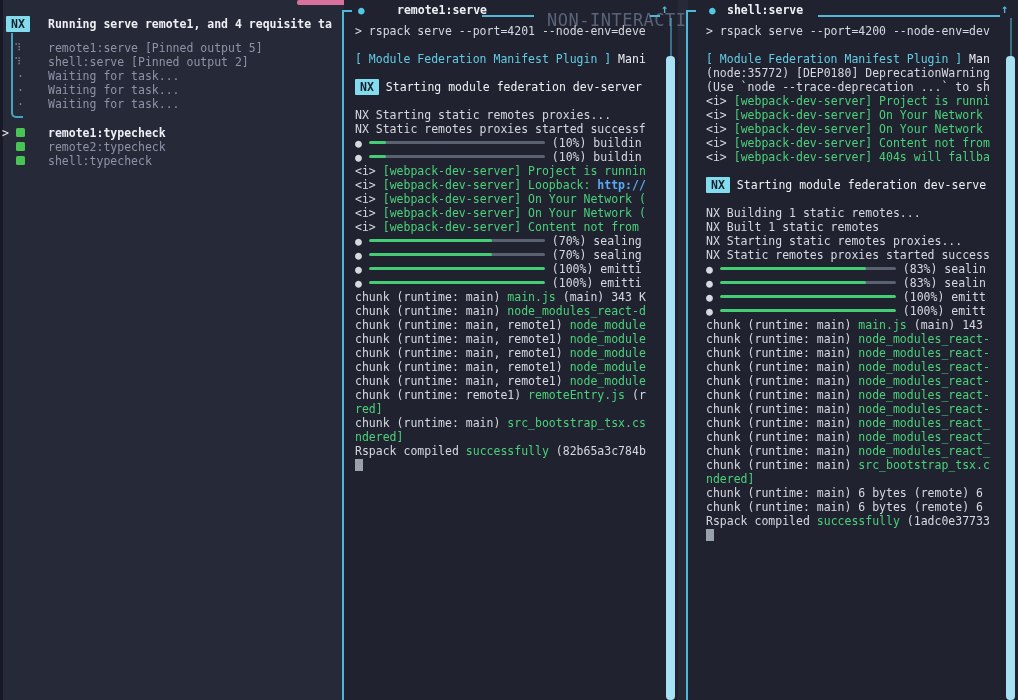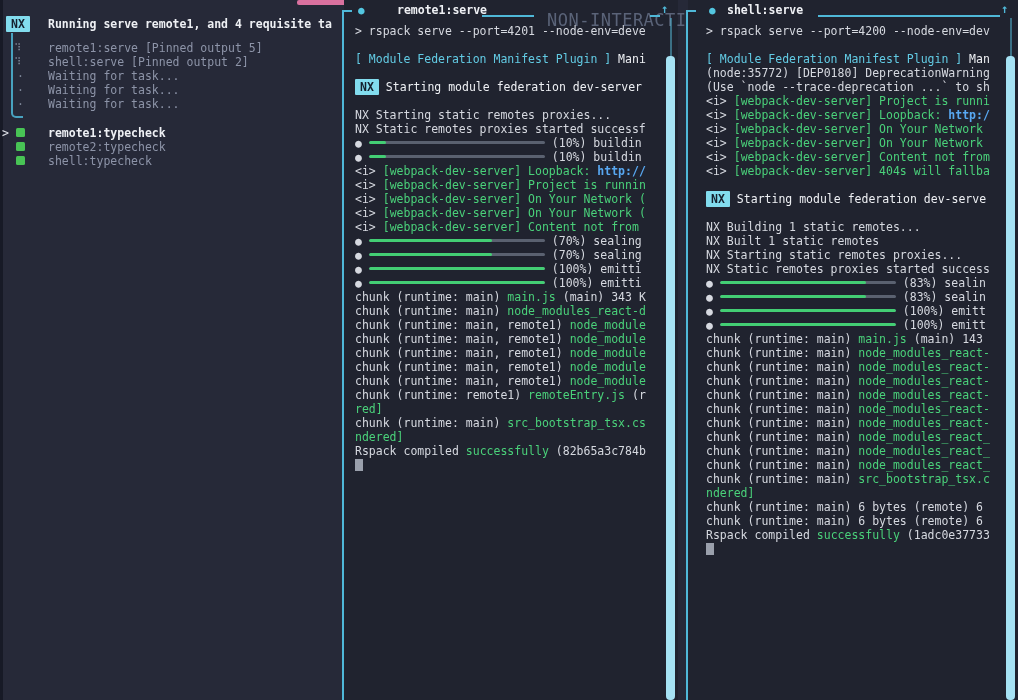--- a/index.html
+++ b/index.html
@@ -116,22 +116,22 @@
     <div class="line"><span class="s-w">&gt; rspack serve --port=4201 --node-env=deve</span></div>
     <div class="line"></div>
     <div class="line"><span class="s-cyan">[ Module Federation Manifest Plugin ]</span><span class="s-b"> Mani</span></div>
     <div class="line"></div>
     <div class="line"><span class="s-badge">NX</span><span class="s-b">Starting module federation dev-server</span></div>
     <div class="line"></div>
     <div class="line"><span class="s-w">NX Starting static remotes proxies...</span></div>
     <div class="line"><span class="s-w">NX Static remotes proxies started successf</span></div>
     <div class="line"><span class="s-w">● </span><span class="pbar"><span class="pfill" style="width: 10%;"></span></span><span class="s-w"> (10%) buildin</span></div>
     <div class="line"><span class="s-w">● </span><span class="pbar"><span class="pfill" style="width: 10%;"></span></span><span class="s-w"> (10%) buildin</span></div>
+    <div class="line"><span class="s-w">&lt;i&gt; </span><span class="s-g">[webpack-dev-server] Project is runnin</span></div>
     <div class="line"><span class="s-w">&lt;i&gt; </span><span class="s-g">[webpack-dev-server] Loopback: </span><span class="s-u">http://</span></div>
-    <div class="line"><span class="s-w">&lt;i&gt; </span><span class="s-g">[webpack-dev-server] Project is runnin</span></div>
     <div class="line"><span class="s-w">&lt;i&gt; </span><span class="s-g">[webpack-dev-server] On Your Network (</span></div>
     <div class="line"><span class="s-w">&lt;i&gt; </span><span class="s-g">[webpack-dev-server] On Your Network (</span></div>
     <div class="line"><span class="s-w">&lt;i&gt; </span><span class="s-g">[webpack-dev-server] Content not from</span></div>
     <div class="line"><span class="s-w">● </span><span class="pbar"><span class="pfill" style="width: 70%;"></span></span><span class="s-w"> (70%) sealing</span></div>
     <div class="line"><span class="s-w">● </span><span class="pbar"><span class="pfill" style="width: 70%;"></span></span><span class="s-w"> (70%) sealing</span></div>
     <div class="line"><span class="s-w">● </span><span class="pbar"><span class="pfill" style="width: 100%;"></span></span><span class="s-w"> (100%) emitti</span></div>
     <div class="line"><span class="s-w">● </span><span class="pbar"><span class="pfill" style="width: 100%;"></span></span><span class="s-w"> (100%) emitti</span></div>
     <div class="line"><span class="s-w">chunk (runtime: main) </span><span class="s-g">main.js</span><span class="s-w"> (main) 343 K</span></div>
     <div class="line"><span class="s-w">chunk (runtime: main) </span><span class="s-g">node_modules_react-d</span></div>
     <div class="line"><span class="s-w">chunk (runtime: main, remote1) </span><span class="s-g">node_module</span></div>
@@ -156,21 +156,20 @@
 <div class="abs scroll-arrow" style="left:1001px">↑</div>
 <div class="abs scroll-track" style="left:1010px"></div>
 <div class="abs scroll-thumb" style="left:1006px"></div>
 <div class="abs lines" id="right-lines" style="left:706px;width:296px">
     <div class="line"><span class="s-w">&gt; rspack serve --port=4200 --node-env=dev</span></div>
     <div class="line"></div>
     <div class="line"><span class="s-cyan">[ Module Federation Manifest Plugin ]</span><span class="s-b"> Man</span></div>
     <div class="line"><span class="s-w">(node:35772) [DEP0180] DeprecationWarning</span></div>
     <div class="line"><span class="s-w">(Use `node --trace-deprecation ...` to sh</span></div>
     <div class="line"><span class="s-w">&lt;i&gt; </span><span class="s-g">[webpack-dev-server] Project is runni</span></div>
-    <div class="line"><span class="s-w">&lt;i&gt; </span><span class="s-g">[webpack-dev-server] Loopback: </span><span class="s-u">http:/</span></div>
     <div class="line"><span class="s-w">&lt;i&gt; </span><span class="s-g">[webpack-dev-server] On Your Network</span></div>
     <div class="line"><span class="s-w">&lt;i&gt; </span><span class="s-g">[webpack-dev-server] On Your Network</span></div>
     <div class="line"><span class="s-w">&lt;i&gt; </span><span class="s-g">[webpack-dev-server] Content not from</span></div>
     <div class="line"><span class="s-w">&lt;i&gt; </span><span class="s-g">[webpack-dev-server] 404s will fallba</span></div>
     <div class="line"></div>
     <div class="line"><span class="s-badge">NX</span><span class="s-b">Starting module federation dev-serve</span></div>
     <div class="line"></div>
     <div class="line"><span class="s-w">NX Building 1 static remotes...</span></div>
     <div class="line"><span class="s-w">NX Built 1 static remotes</span></div>
     <div class="line"><span class="s-w">NX Starting static remotes proxies...</span></div>

